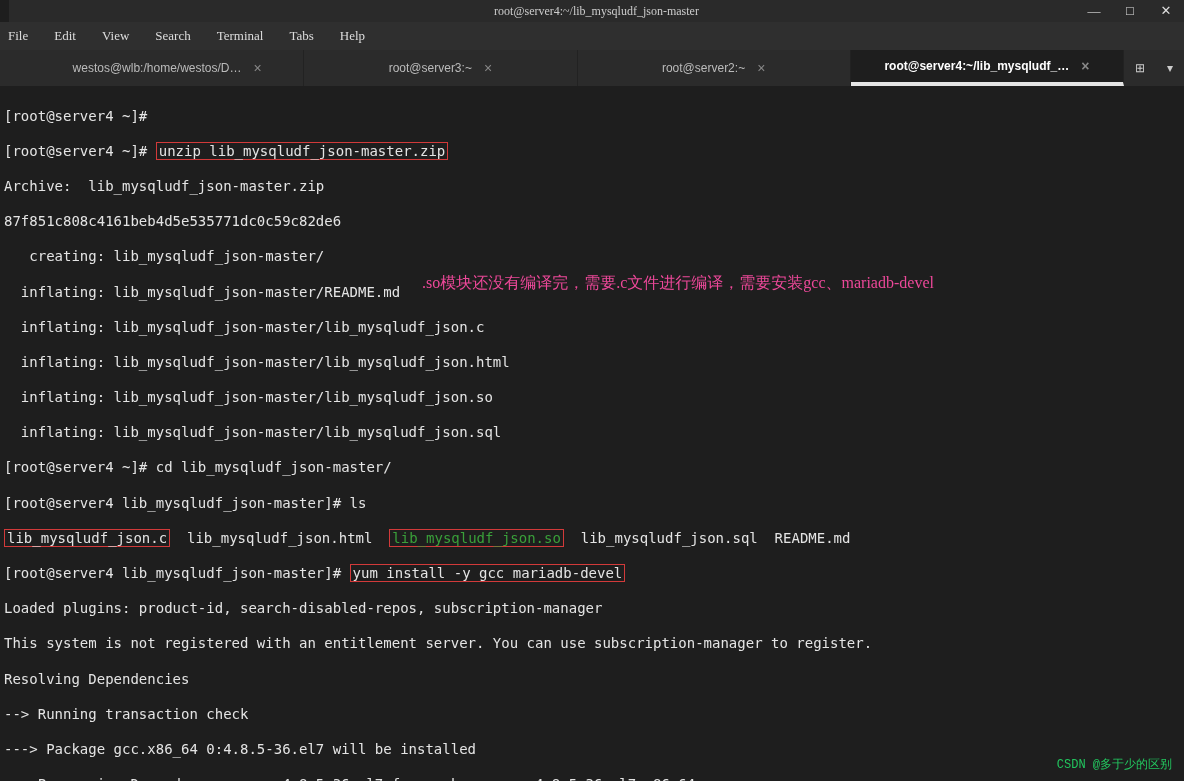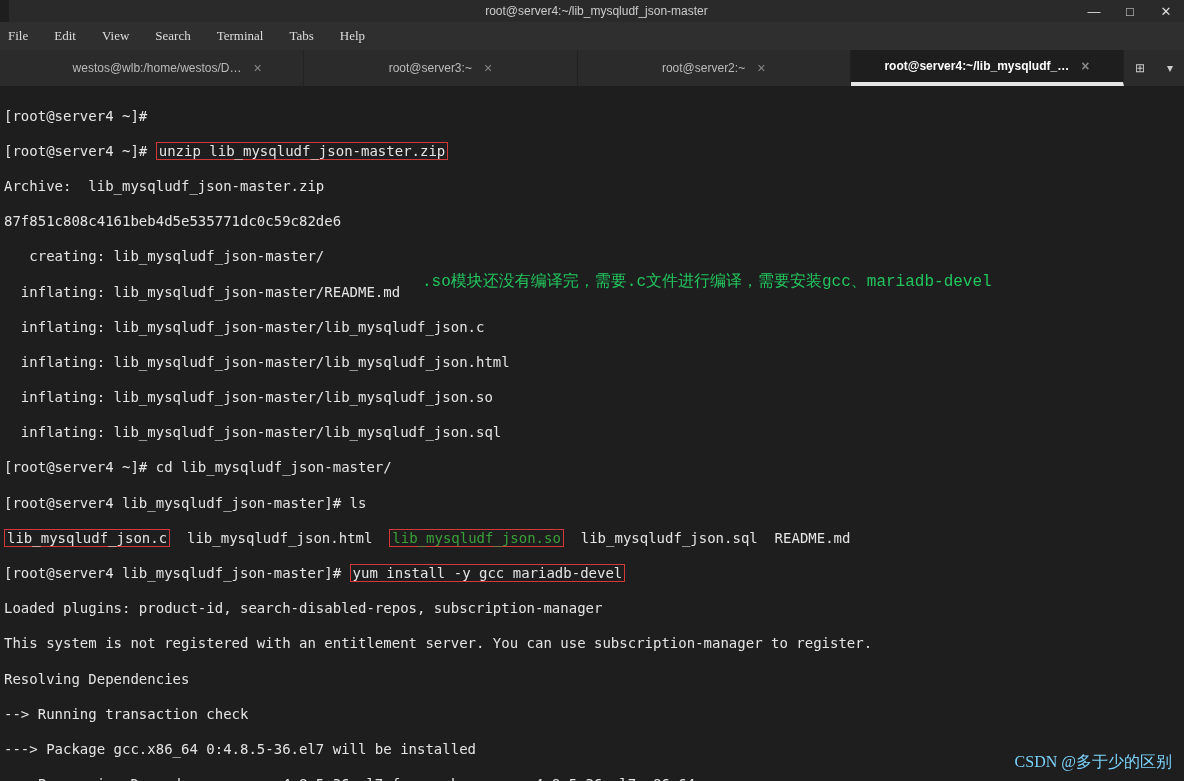--- a/index.html
+++ b/index.html
@@ -14,21 +14,21 @@
     position: relative;
   }
   .titlebar {
     height: 22px;
     background: #2a2a2a;
     display: flex;
     align-items: center;
     justify-content: center;
     position: relative;
     color: #ccc;
-    font-family: Liberation Sans, sans-serif;
+    font-family: Liberation Serif, serif;
     font-size: 12px;
     margin-left: 9px;
   }
   .titlebar-controls {
     position: absolute;
     right: 0;
     display: flex;
   }
   .tb-btn {
     width: 36px;
@@ -96,32 +96,32 @@
     white-space: pre;
     color: #e4e4e4;
     background: #1e1e1e;
     position: relative;
   }
   .redbox { border: 1.5px solid #d23a3a; display: inline; padding: 0 2px; 
             white-space: pre; }
   .greentxt { color: #3aa03a; }
   .redannot {
     position: absolute;
-    color: #22c55e;
-    font-family: Liberation Mono, monospace;
+    color: #ec4899;
+    font-family: Liberation Serif, serif;
     font-size: 16px;
     white-space: nowrap;
   }
   .watermark {
     position: absolute;
     right: 12px;
     bottom: 8px;
-    color: #7dd3fc;
-    font-family: Liberation Serif, serif;
-    font-size: 16px;
+    color: #22c55e;
+    font-family: Liberation Mono, monospace;
+    font-size: 12px;
   }
 </style>
 </head>
 <body>
 
 <div class="titlebar">
   <span>root@server4:~/lib_mysqludf_json-master</span>
   <div class="titlebar-controls">
     <div class="tb-btn">—</div>
     <div class="tb-btn">□</div>

